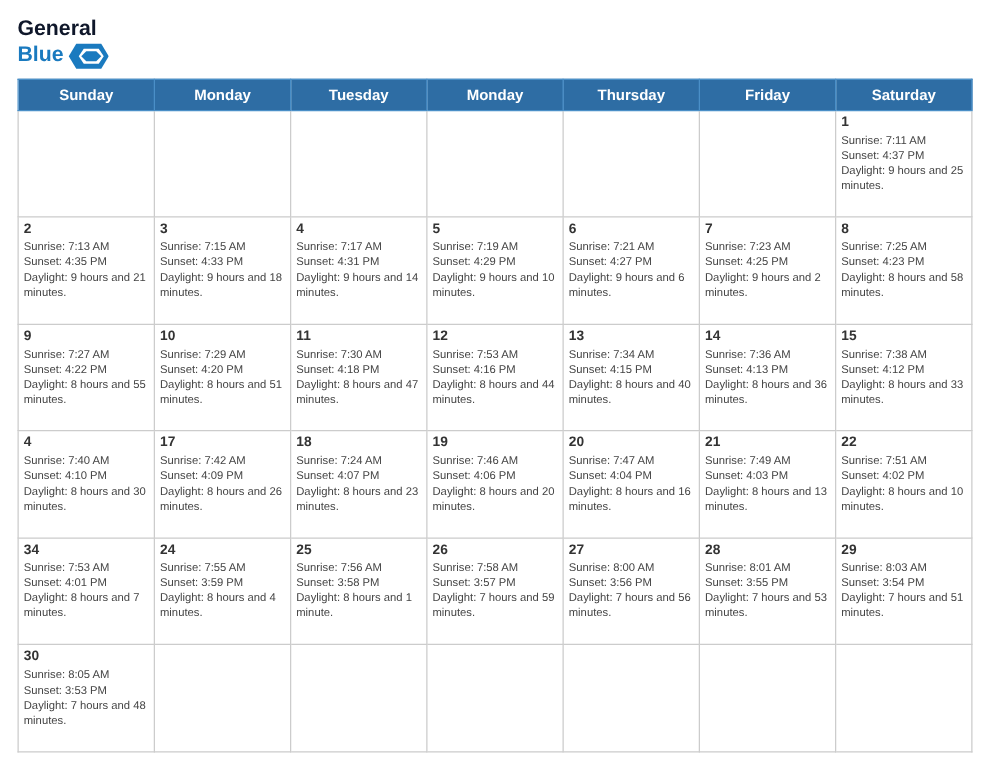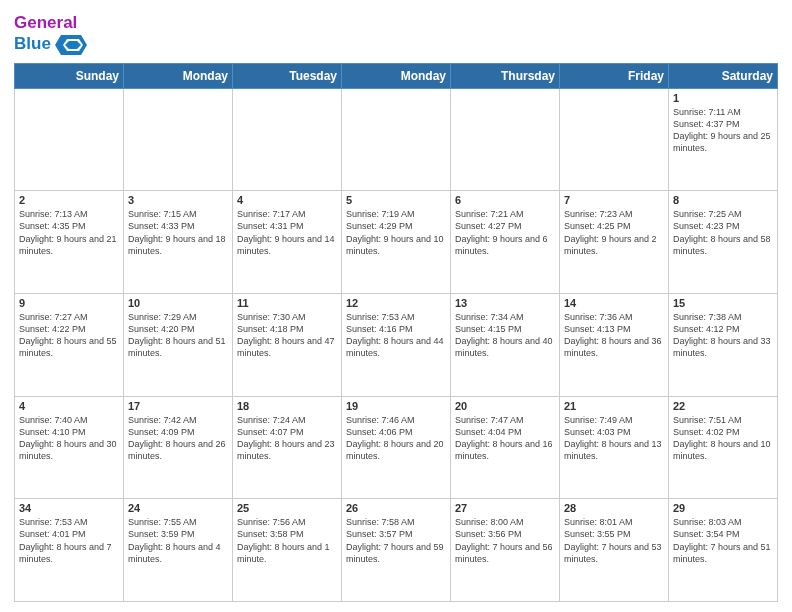--- a/index.html
+++ b/index.html
@@ -49,21 +49,21 @@
       table-layout: fixed;
     }
     .calendar thead tr {
       background: #2e6da4;
     }
     .calendar thead th {
       color: #fff;
       font-size: 12px;
       font-weight: bold;
       padding: 5px 4px;
-      text-align: right;
+      text-align: center;
       border: 1px solid #4a8fc7;
     }
     .calendar tbody td {
       border: 1px solid #ccc;
       vertical-align: top;
       padding: 3px 4px;
       font-size: 9.5px;
       color: #333;
       background: #fff;
       width: calc(100% / 7);
@@ -88,21 +88,21 @@
       height: 60px;
     }
   </style>
 </head>
 <body>
 
 <div class="page">
   <div class="header">
     <div class="logo">
       <div>
-        <div style="font-size:17px;font-weight:bold;color:#a21caf;line-height:1.1;">General</div>
+        <div style="font-size:17px;font-weight:bold;color:#0f172a;line-height:1.1;">General</div>
         <div style="display:flex;align-items:center;">
           <span style="font-size:17px;font-weight:bold;color:#1a7abf;line-height:1.1;">Blue</span>
           <svg width="36" height="24" viewBox="0 0 36 24">
             <polygon points="10,2 30,2 36,12 30,22 10,22 4,12" fill="#1a7abf"></polygon>
             <polygon points="16,6 28,6 32,12 28,18 16,18 12,12" fill="#fff"></polygon>
             <polygon points="18,8 26,8 30,12 26,16 18,16 14,12" fill="#1a7abf"></polygon>
           </svg>
         </div>
       </div>
     </div>
@@ -308,15 +308,29 @@
 Sunset: 3:55 PM
 Daylight: 7 hours and 53 minutes.</div>
           </td>
           <td>
             <span class="day-number">29</span>
             <div class="day-info">Sunrise: 8:03 AM
 Sunset: 3:54 PM
 Daylight: 7 hours and 51 minutes.</div>
           </td>
         </tr>
+        <tr class="last-row">
+          <td>
+            <span class="day-number">30</span>
+            <div class="day-info">Sunrise: 8:05 AM
+Sunset: 3:53 PM
+Daylight: 7 hours and 48 minutes.</div>
+          </td>
+          <td class="empty-cell"></td>
+          <td class="empty-cell"></td>
+          <td class="empty-cell"></td>
+          <td class="empty-cell"></td>
+          <td class="empty-cell"></td>
+          <td class="empty-cell"></td>
+        </tr>
       </tbody>
   </table>
 </div>
 
 </body></html>

